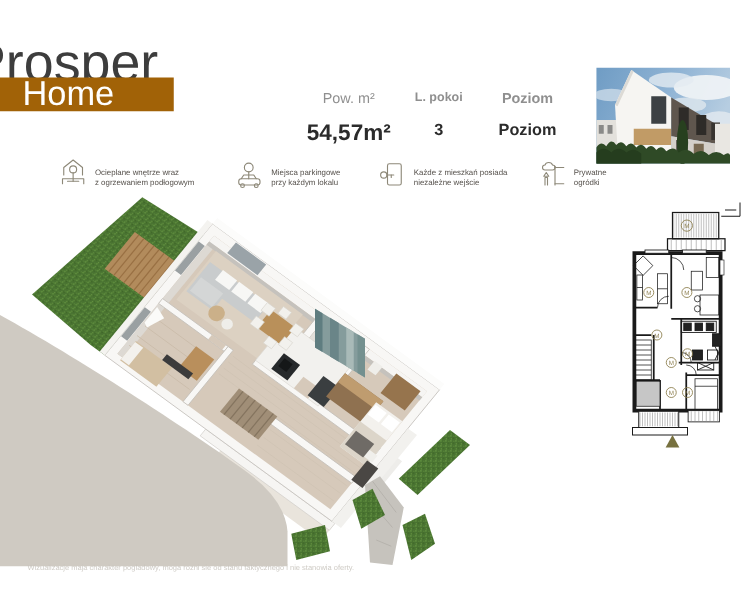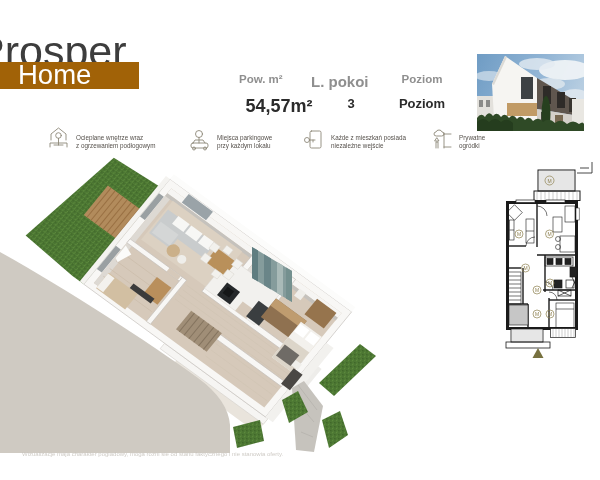--- a/index.html
+++ b/index.html
@@ -446,25 +446,25 @@
     <path d="M0,77 L0,68 Q6,62 12,68 Q18,62 24,68 Q30,63 36,69 L36,77 Z" fill="#253d1e"></path>
   </g>
 </svg>
 
 <div class="abs" style="left:-24px;top:30px;font-size:43px;line-height:1;color:#3d3d3d;letter-spacing:0;">Prosper</div>
 
 <div class="abs" style="left:0;top:62px;width:139px;height:27px;background:#a16207;">
   <div style="position:absolute;left:18px;top:-1px;font-size:27.5px;line-height:1;color:#ffffff;">Home</div>
 </div>
 
-<div class="abs" style="left:239px;top:74px;width:80px;font-size:11.5px;line-height:1;font-weight:bold;color:#8f8f8f;">Pow. m²</div>
+<div class="abs" style="left:239px;top:74px;width:80px;text-align:center;font-size:11.5px;line-height:1;font-weight:normal;color:#8f8f8f;">Pow. m²</div>
 
 <div class="abs" style="left:239px;top:97px;width:80px;text-align:center;font-size:18px;line-height:1;font-weight:bold;color:#2b2b2b;">54,57m²</div>
 
-<div class="abs" style="left:311px;top:74px;width:80px;text-align:left;font-size:15px;line-height:1;font-weight:bold;color:#8f8f8f;">L. pokoi</div>
+<div class="abs" style="left:311px;top:74px;width:80px;text-align:center;font-size:10px;line-height:1;font-weight:bold;color:#8f8f8f;">L. pokoi</div>
 
 <div class="abs" style="left:311px;top:97px;width:80px;text-align:center;font-size:13px;line-height:1;font-weight:bold;color:#2b2b2b;">3</div>
 
 <div class="abs" style="left:382px;top:74px;width:80px;text-align:center;font-size:11.5px;line-height:1;font-weight:bold;color:#8f8f8f;">Poziom</div>
 
 <div class="abs" style="left:382px;top:97px;width:80px;text-align:center;font-size:13px;line-height:1;font-weight:bold;color:#2b2b2b;">Poziom</div>
 
 <svg class="abs" style="left:0;top:126px" width="600" height="30" viewBox="0 126 600 30">
   <g fill="none" stroke="#8d8878" stroke-width="0.9" stroke-linecap="round" stroke-linejoin="round">
 

